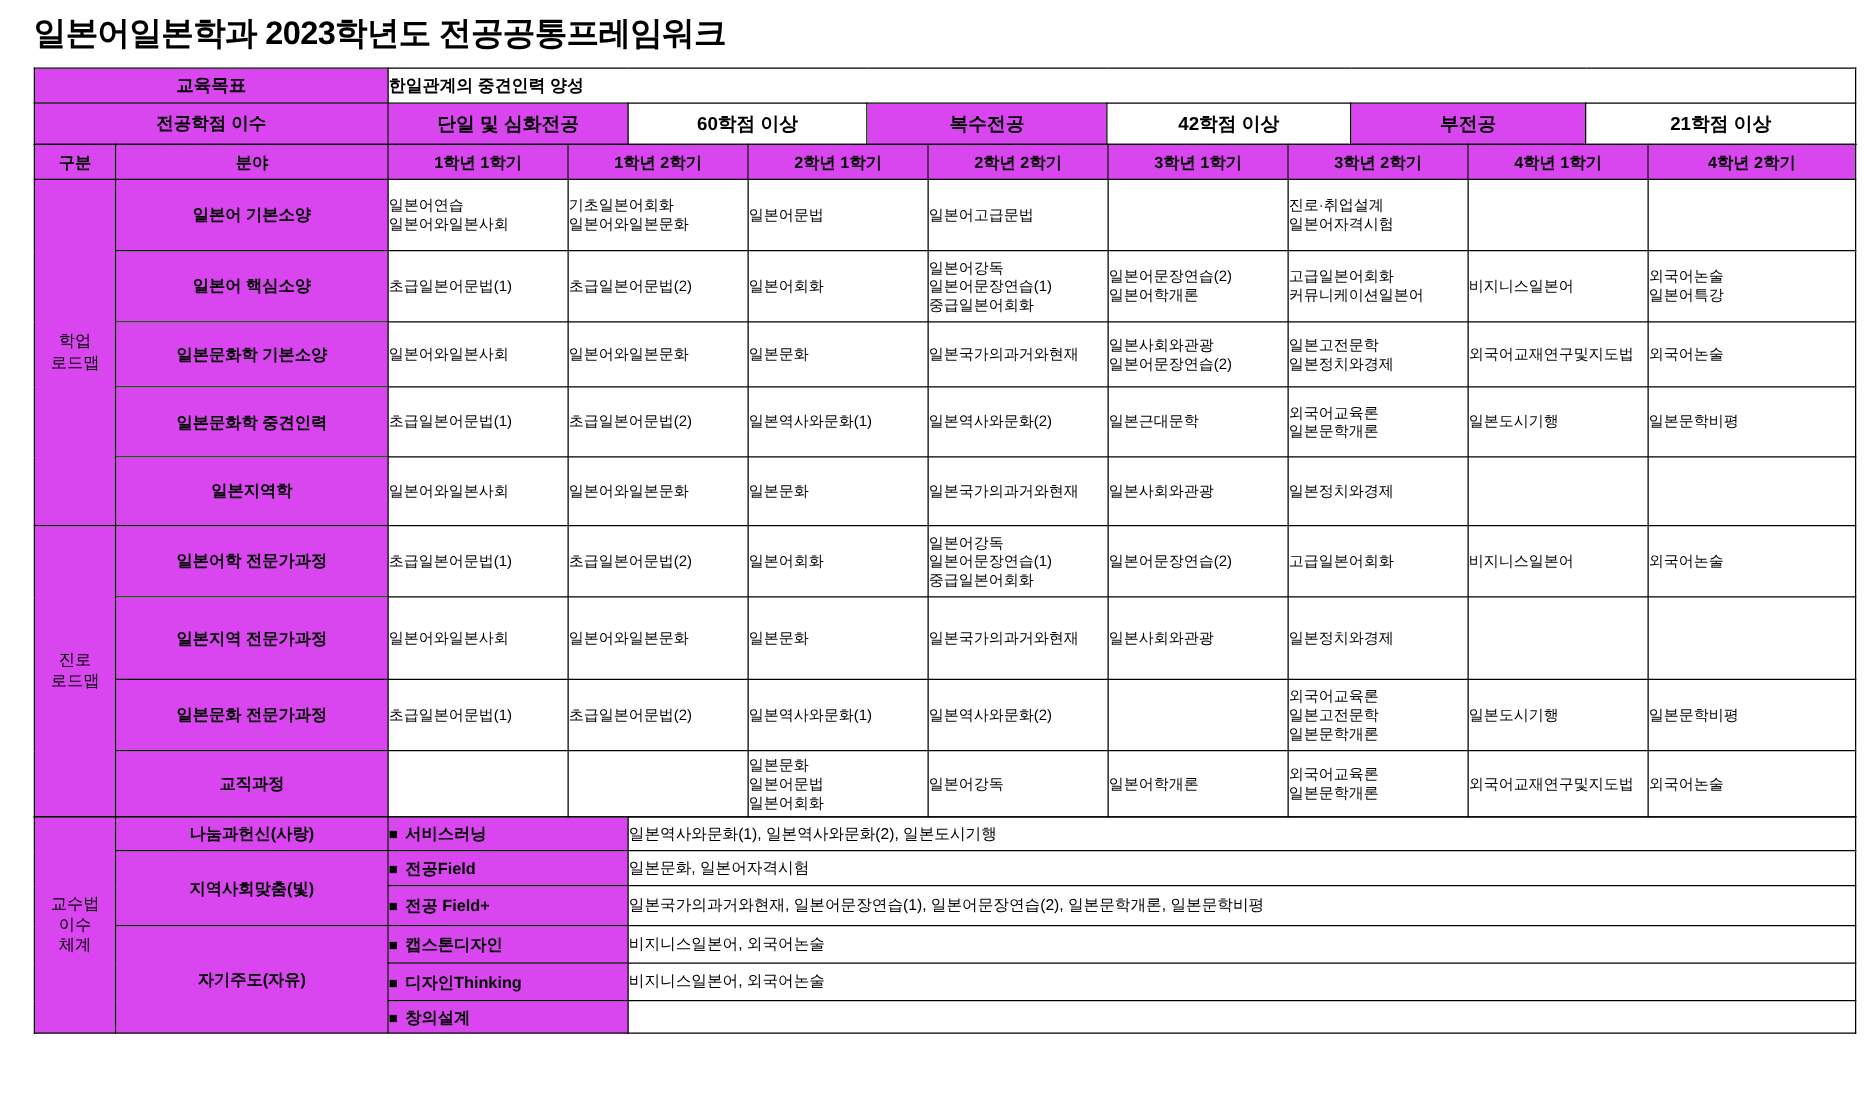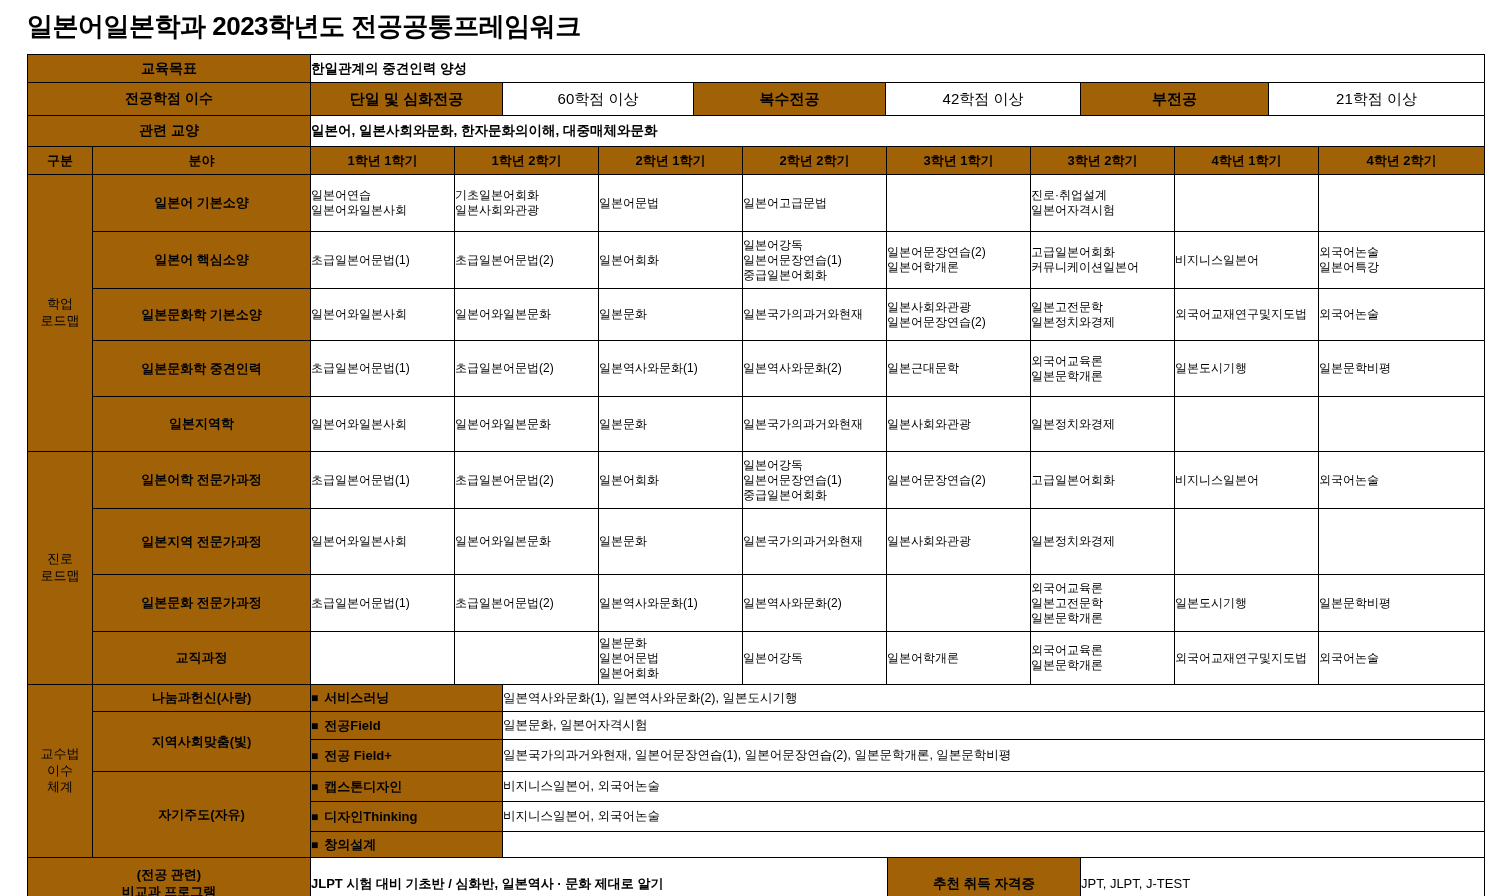--- a/index.html
+++ b/index.html
@@ -23,26 +23,26 @@
     table-layout: fixed;
     width: 1457px;
   }
   .t + .t { margin-top: -1px; }
   table.t td {
     border: 1px solid #000;
     padding: 0;
     vertical-align: middle;
     overflow: hidden;
   }
-  .fill { background: #a16207; }
+  .fill { background: #d946ef; }
   
   .lbl  { font-weight: bold; text-align: center; font-size: 14px; }
   .val  { font-weight: bold; text-align: left; font-size: 13.5px; padding: 0 8px; }
   .ctype{ font-weight: bold; text-align: center; font-size: 15px; }
-  .cval { font-weight: normal; text-align: center; font-size: 15px; }
+  .cval { font-weight: bold; text-align: center; font-size: 15px; }
   
   .h    { font-weight: bold; text-align: center; font-size: 13px; }
   .sec  { font-weight: normal; text-align: center; font-size: 13px; white-space: pre-line; line-height: 1.3; }
   .field{ font-weight: bold; text-align: center; font-size: 13px; }
   .course {
     font-size: 12px; text-align: left;
     padding: 2px 4px 2px 5px;
     white-space: pre-line; line-height: 1.25;
   }
   
@@ -80,24 +80,20 @@
     </tr>
     <tr style="height:33px">
       <td class="lbl fill">전공학점 이수</td>
       <td class="ctype fill">단일 및 심화전공</td>
       <td class="cval">60학점 이상</td>
       <td class="ctype fill">복수전공</td>
       <td class="cval">42학점 이상</td>
       <td class="ctype fill">부전공</td>
       <td class="cval">21학점 이상</td>
     </tr>
-    <tr style="height:31px">
-      <td class="lbl fill">관련 교양</td>
-      <td class="val" colspan="6">일본어, 일본사회와문화, 한자문화의이해, 대중매체와문화</td>
-    </tr>
   </tbody>
     </table>
 
   <table class="t">
     <colgroup>
       <col style="width:65px">
         <col style="width:218px">
       <col style="width:144px">
         <col style="width:144px">
         <col style="width:144px">
@@ -121,21 +117,21 @@
       <td class="h fill">4학년 2학기</td>
     </tr>
 
     <tr style="height:57px">
       <td class="sec fill" rowspan="5">학업
 로드맵</td>
       <td class="field fill">일본어 기본소양</td>
       <td class="course">일본어연습
 일본어와일본사회</td>
       <td class="course">기초일본어회화
-일본사회와관광</td>
+일본어와일본문화</td>
       <td class="course">일본어문법</td>
       <td class="course">일본어고급문법</td>
       <td class="course"></td>
       <td class="course">진로·취업설계
 일본어자격시험</td>
       <td class="course"></td>
       <td class="course"></td>
     </tr>
     <tr style="height:57px">
       <td class="field fill">일본어 핵심소양</td>
@@ -280,31 +276,14 @@
       <td class="mlabel fill"><span class="bullet">■</span><span>디자인Thinking</span></td>
       <td class="mcourses">비지니스일본어, 외국어논술</td>
     </tr>
     <tr style="height:26px">
       <td class="mlabel fill"><span class="bullet">■</span><span>창의설계</span></td>
       <td class="mcourses"></td>
     </tr>
   </tbody>
     </table>
 
-  <table class="t">
-    <colgroup>
-      <col style="width:283px">
-        <col style="width:577px">
-        <col style="width:193px">
-        <col style="width:404px">
-    </colgroup>
-    <tbody>
-        <tr style="height:52px">
-      <td class="blabel fill">(전공 관련)
-비교과 프로그램</td>
-      <td class="bprogram">JLPT 시험 대비 기초반 / 심화반, 일본역사 · 문화 제대로 알기</td>
-      <td class="bcert fill">추천 취득 자격증</td>
-      <td class="bcertval">JPT, JLPT, J-TEST</td>
-    </tr>
-  </tbody>
-    </table>
 
 </div>
 
 </body></html>

